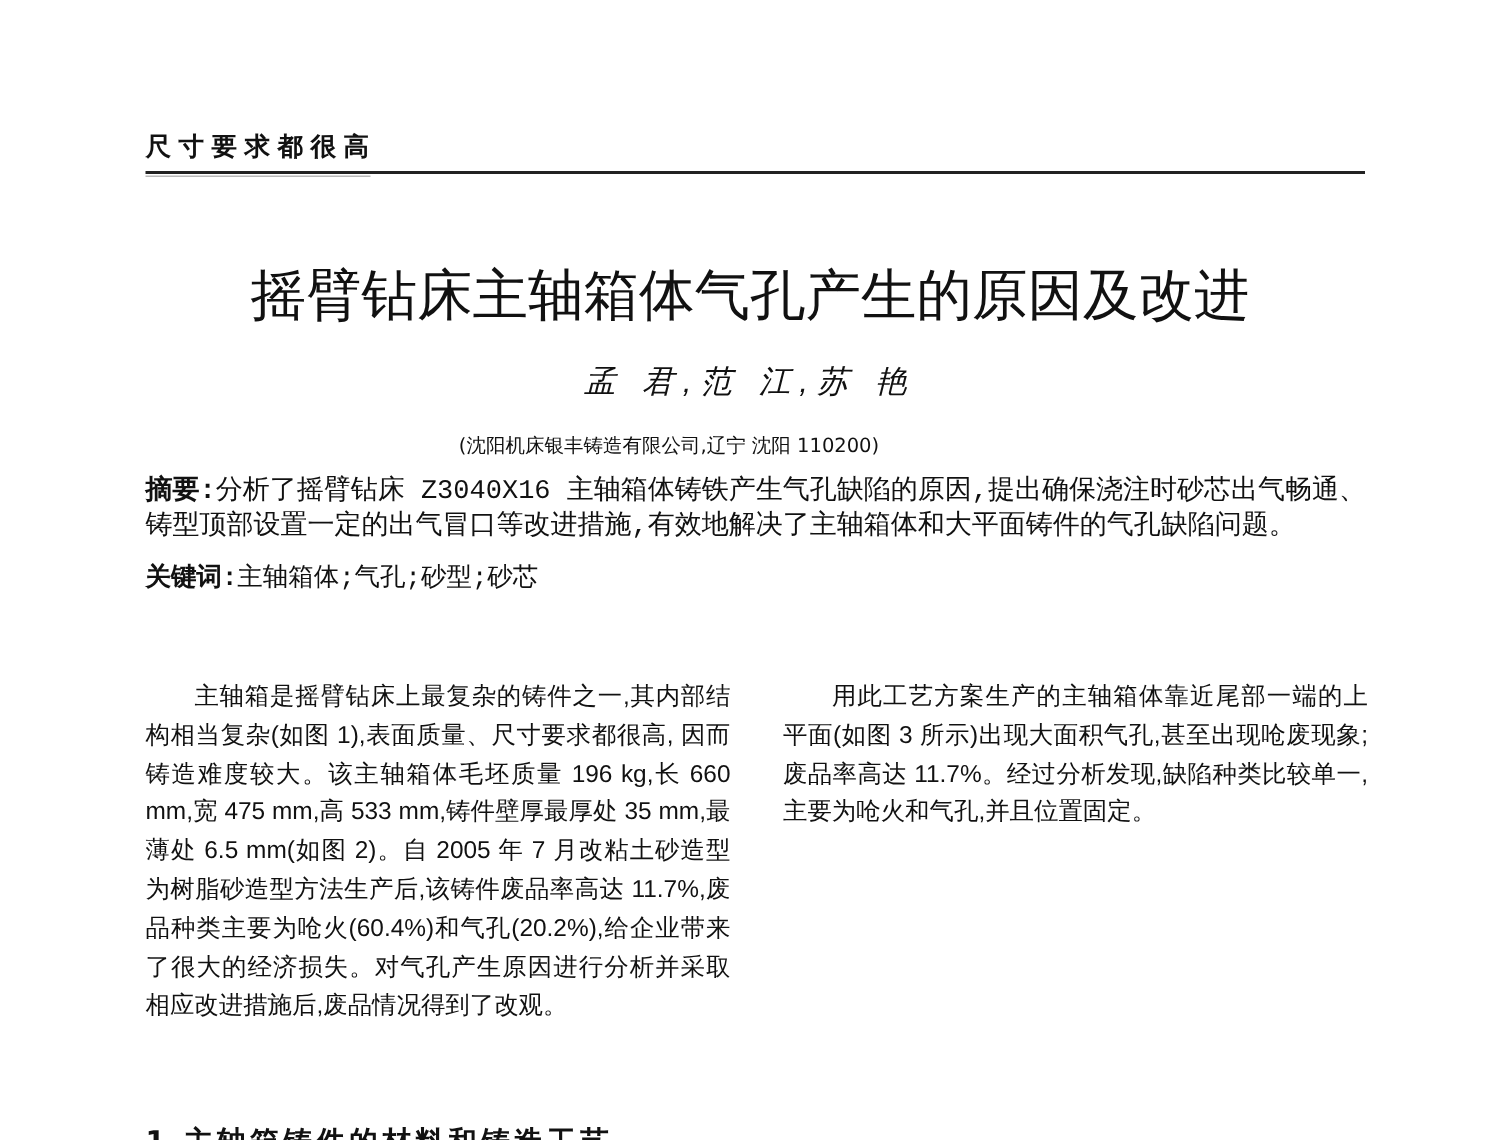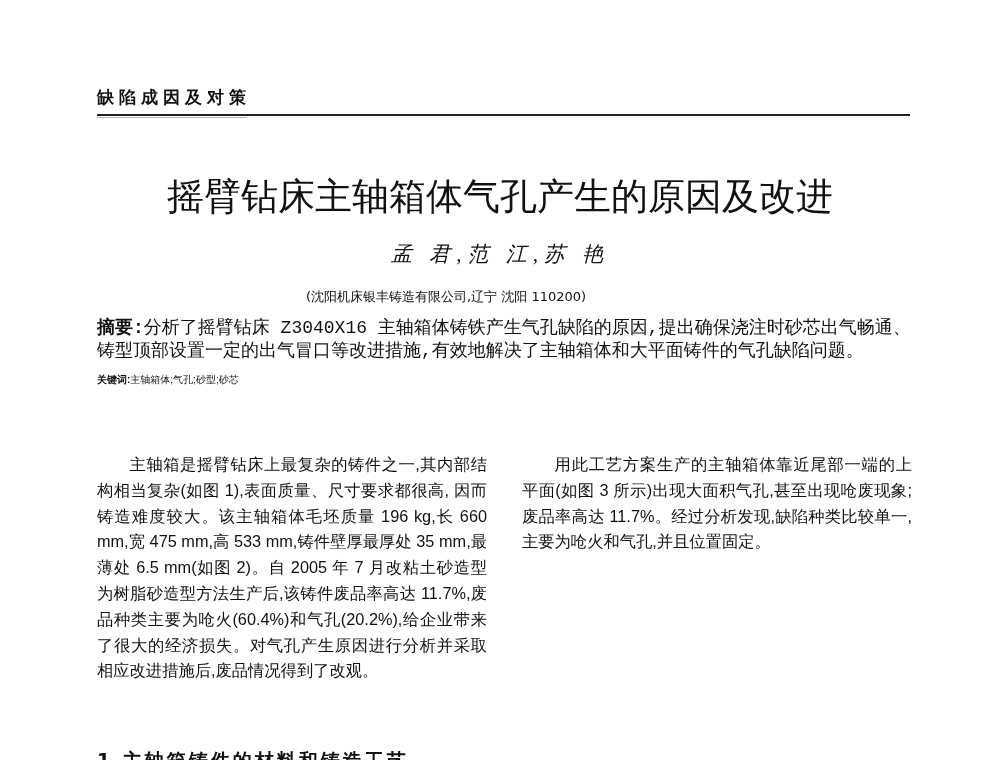--- a/index.html
+++ b/index.html
@@ -1,35 +1,35 @@
 <!DOCTYPE html>
 <html><head>
 <meta charset="utf-8">
 <style>
   html, body { margin:0; padding:0; background:#ffffff; }
   body { width:1000px; height:760px; position:relative; overflow:hidden; color:#111; font-family:"DejaVu Serif", serif; }
   .section-tag { position:absolute; left:97px; top:86px; font-family:"DejaVu Sans", sans-serif; font-weight:bold; font-size:17px; letter-spacing:5px; color:#111; }
   .rule { position:absolute; left:97px; top:114px; width:813px; height:2px; background:#222; }
   .rule-thin { position:absolute; left:97px; top:117px; width:150px; height:1px; background:#888; opacity:.6; }
   .title { position:absolute; left:0; width:1000px; top:172px; text-align:center; font-family:"DejaVu Sans", sans-serif; font-size:37px; letter-spacing:0px; color:#111; }
-  .authors { position:absolute; left:0; width:1000px; top:240px; text-align:center; font-family:Liberation Serif, serif; font-size:21px; letter-spacing:6px; font-style:italic; }
+  .authors { position:absolute; left:0; width:1000px; top:240px; text-align:center; font-family:Liberation Sans, sans-serif; font-size:21px; letter-spacing:6px; font-style:italic; }
   .affil { position:absolute; left:0; width:892px; top:288px; text-align:center; font-family:"DejaVu Sans", sans-serif; font-size:13px; }
   .abstract { position:absolute; left:97px; top:317px; width:820px; font-family:Liberation Mono, monospace; font-size:18px; line-height:23px; }
   .abstract b { font-weight:bold; }
-  .keywords { position:absolute; left:97px; top:373px; width:820px; font-family:Liberation Sans, sans-serif; font-size:10px; }
+  .keywords { position:absolute; left:97px; top:373px; width:820px; font-family:Liberation Mono, monospace; font-size:17px; }
   .col { position:absolute; top:452px; width:390px; font-family:Liberation Sans, sans-serif; font-size:16.3px; line-height:25.8px; text-align:justify; }
   .col.left { left:97px; }
   .col.right { left:522px; }
   .col p { margin:0; text-indent:2em; }
   .heading-cut { position:absolute; left:97px; top:748px; font-family:"DejaVu Sans", sans-serif; font-weight:bold; font-size:19px; letter-spacing:3px; }
 </style>
 </head>
 <body>
 
-<div class="section-tag">缺陷成因及对策</div>
+<div class="section-tag">尺寸要求都很高</div>
 <div class="rule"></div>
 <div class="rule-thin"></div>
 
 <div class="title">摇臂钻床主轴箱体气孔产生的原因及改进</div>
 <div class="authors">孟 君,范 江,苏 艳</div>
 <div class="affil">(沈阳机床银丰铸造有限公司,辽宁  沈阳  110200)</div>
 
 <div class="abstract">
   <b>摘要:</b><span>分析了摇臂钻床 Z3040X16 主轴箱体铸铁产生气孔缺陷的原因,提出确保浇注时砂芯出气畅通、铸型顶部设置一定的出气冒口等改进措施,有效地解决了主轴箱体和大平面铸件的气孔缺陷问题。</span>
 </div>

